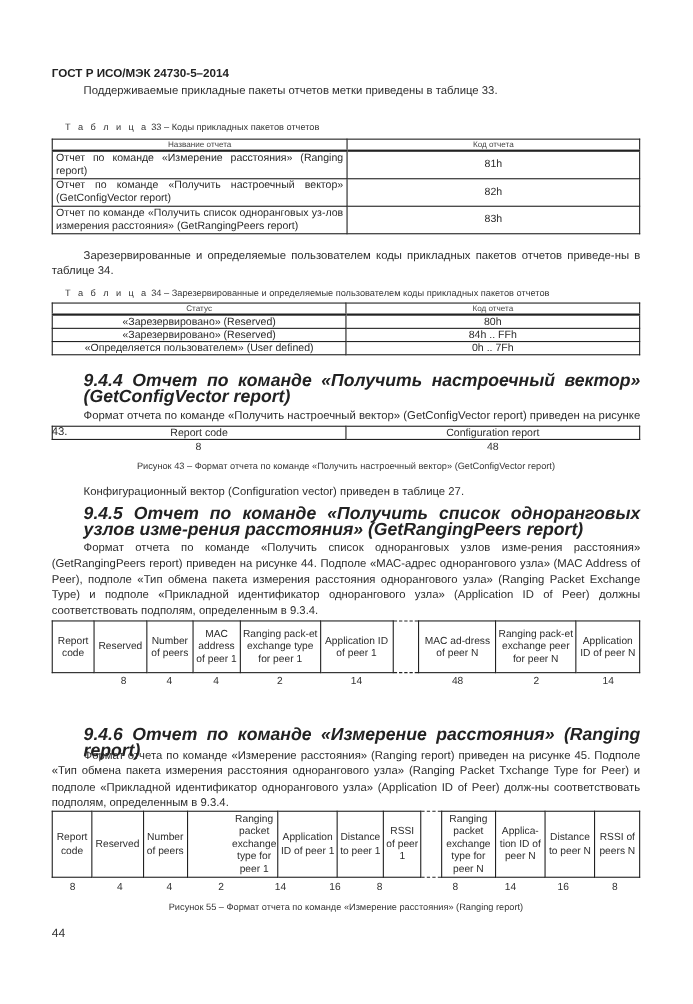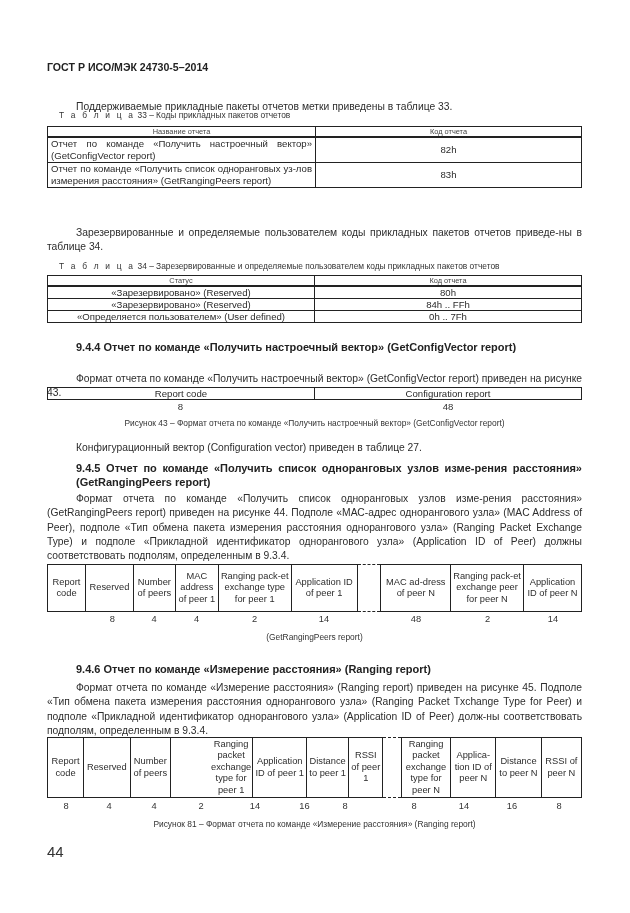--- a/index.html
+++ b/index.html
@@ -10,21 +10,21 @@
       color: #2a2a2a;
       font-size: 10.4px;
       line-height: 1.3;
     }
     .abs { position: absolute; }
     .header-title { left: 47px; top: 61px; font-weight: bold; font-size: 10.6px; color: #222; }
     .para { left: 47px; width: 535px; font-size: 10.3px; line-height: 14.3px; text-align: justify; color: #2d2d2d; }
     .para .indent { display: inline-block; width: 29px; }
     .caption-left { left: 47px; font-size: 8.4px; color: #333; }
     .spaced { letter-spacing: 2.2px; margin-left: 12px; }
-    .heading { left: 76px; width: 506px; font-weight: bold; font-size: 11px; line-height: 14.3px; color: #222; text-align: justify; }
+    .heading { left: 76px; width: 506px; font-weight: bold; font-size: 16px; line-height: 14.3px; color: #222; text-align: justify; font-style: italic; }
     .fig-caption { left: 47px; width: 535px; text-align: center; font-size: 8.4px; line-height: 11px; color: #333; }
 
     table.tbl { border-collapse: collapse; position: absolute; left: 47px; width: 535px; }
     table.tbl td, table.tbl th { border: 1px solid #222; font-weight: normal; }
     table.tbl th { font-size: 7.4px; height: 10px; line-height: 9px; color: #444; text-align: center; }
     table.tbl thead tr th { border-bottom: 2px solid #222; }
 
     #t33 td { font-size: 9.6px; line-height: 11.5px; height: 25px; padding: 0 3px; }
     #t33 td.name { width: 268px; text-align: justify; }
     #t33 td.code { text-align: center; }
@@ -42,39 +42,43 @@
       border: 1px solid #222;
       font-size: 9.3px; line-height: 11.5px; text-align: center; vertical-align: middle;
       padding: 0 1px; color: #2d2d2d;
     }
     .fig-table td.dash {
       border-top: 1px dashed #222; border-bottom: 1px dashed #222;
       border-left: 1px dashed #222; border-right: 1px dashed #222;
     }
     .fig-bits { position: absolute; display: flex; font-size: 9.3px; color: #333; line-height: 11px; }
     .fig-bits span { text-align: center; display: inline-block; }
-    .page-num { left: 47px; top: 842px; font-size: 15px; color: #333; }
+    .page-num { left: 47px; top: 842px; font-size: 11px; color: #333; }
   </style>
 </head>
 <body>
 
 <div class="abs header-title">ГОСТ Р ИСО/МЭК 24730-5–2014</div>
 
-<div class="abs para" style="top:100px;"><span class="indent"></span><span>Поддерживаемые прикладные пакеты отчетов метки приведены в таблице 33.</span></div>
+<div class="abs para" style="top:76px;"><span class="indent"></span><span>Поддерживаемые прикладные пакеты отчетов метки приведены в таблице 33.</span></div>
 
 <div class="abs caption-left" style="top:110px;"><span class="spaced">Т а б л и ц а</span><span> 33 – Коды прикладных пакетов отчетов</span></div>
 
 <table class="tbl" id="t33" style="top:126px;">
   <thead>
     <tr>
       <th>Название отчета</th>
       <th>Код отчета</th>
     </tr>
   </thead>
   <tbody>
+    <tr>
+      <td class="name">Отчет по команде «Измерение расстояния» (Ranging report)</td>
+      <td class="code">81h</td>
+    </tr>
     <tr>
       <td class="name">Отчет по команде «Получить настроечный вектор» (GetConfigVector report)</td>
       <td class="code">82h</td>
     </tr>
     <tr>
       <td class="name">Отчет по команде «Получить список одноранговых уз-лов измерения расстояния» (GetRangingPeers report)</td>
       <td class="code">83h</td>
     </tr>
   </tbody>
 </table>
@@ -149,53 +153,52 @@
   <span style="width:42px;">4</span>
   <span style="width:43px;">4</span>
   <span style="width:73px;">2</span>
   <span style="width:66px;">14</span>
   <span style="width:24px;"></span>
   <span style="width:70px;">48</span>
   <span style="width:73px;">2</span>
   <span style="width:58px;">14</span>
 </div>
 <div class="abs fig-caption" style="top:632px;">
-  <div>(GetRangingPeers report)</div>
 </div>
 
 <div class="abs heading" style="top:662px;">9.4.6 Отчет по команде «Измерение расстояния» (Ranging report)</div>
 <div class="abs para" style="top:681px;"><span class="indent"></span><span>Формат отчета по команде «Измерение расстояния» (Ranging report) приведен на рисунке 45. Подполе «Тип обмена пакета измерения расстояния однорангового узла» (Ranging Packet Txchange Type for Peer) и подполе «Прикладной идентификатор однорангового узла» (Application ID of Peer) долж-ны соответствовать подполям, определенным в 9.3.4.</span></div>
 
 <table class="fig-table" style="left:47px; top:737px; width:535px; height:61px;">
   <tbody>
       <tr>
     <td style="width:38px;">Report code</td>
     <td style="width:48px;">Reserved</td>
     <td style="width:42px;">Number of peers</td>
     <td style="width:52px;padding-left:40px;">Ranging packet exchange type for peer 1</td>
     <td style="width:56px;">Application ID of peer 1</td>
     <td style="width:43px;">Distance to peer 1</td>
     <td style="width:38px;">RSSI of peer 1</td>
     <td class="dash" style="width:24px;"></td>
     <td style="width:52px;">Ranging packet exchange type for peer N</td>
     <td style="width:48px;">Applica-tion ID of peer N</td>
     <td style="width:48px;">Distance to peer N</td>
-    <td style="width:46px;">RSSI of peer N</td>
+    <td style="width:46px;">RSSI of peers N</td>
   </tr>
 </tbody>
   </table>
 <div class="fig-bits" style="left:47px; top:801px; width:535px;">
   <span style="width:38px;">8</span>
   <span style="width:48px;">4</span>
   <span style="width:42px;">4</span>
   <span style="width:52px;">2</span>
   <span style="width:56px;">14</span>
   <span style="width:43px;">16</span>
   <span style="width:38px;">8</span>
   <span style="width:24px;"></span>
   <span style="width:52px;">8</span>
   <span style="width:48px;">14</span>
   <span style="width:48px;">16</span>
   <span style="width:46px;">8</span>
 </div>
-<div class="abs fig-caption" style="top:819px;">Рисунок 81 – Формат отчета по команде «Измерение расстояния» (Ranging report)</div>
+<div class="abs fig-caption" style="top:819px;">Рисунок 55 – Формат отчета по команде «Измерение расстояния» (Ranging report)</div>
 
 <div class="abs page-num">44</div>
 
 </body></html>

